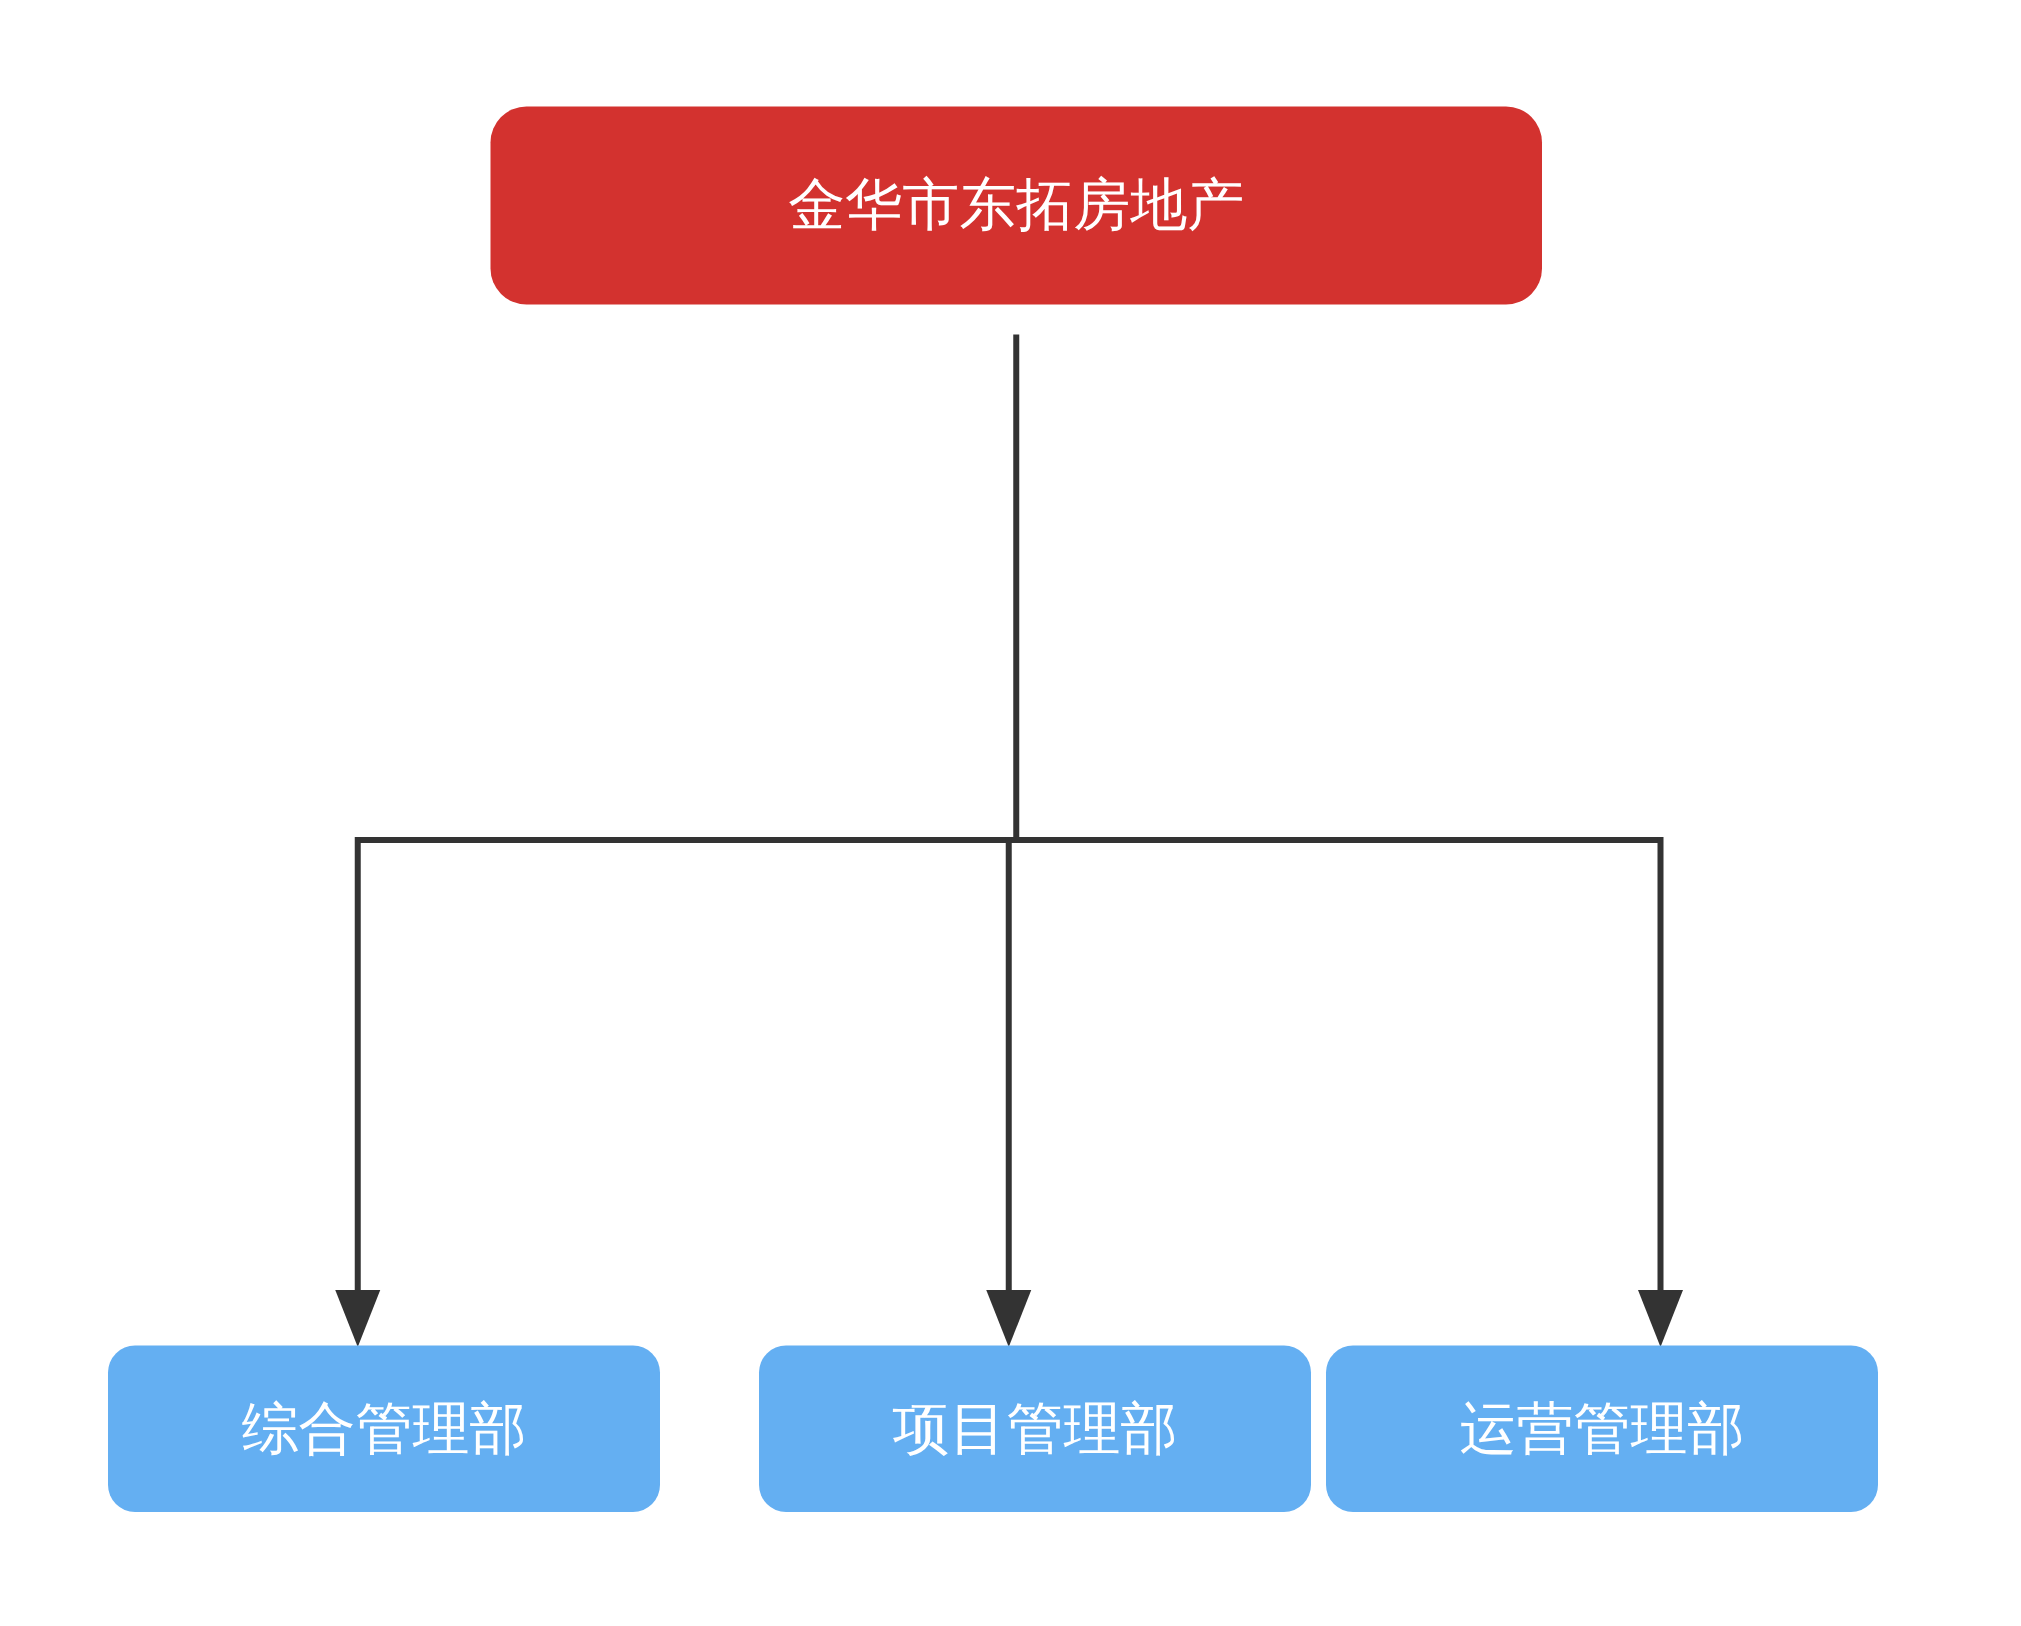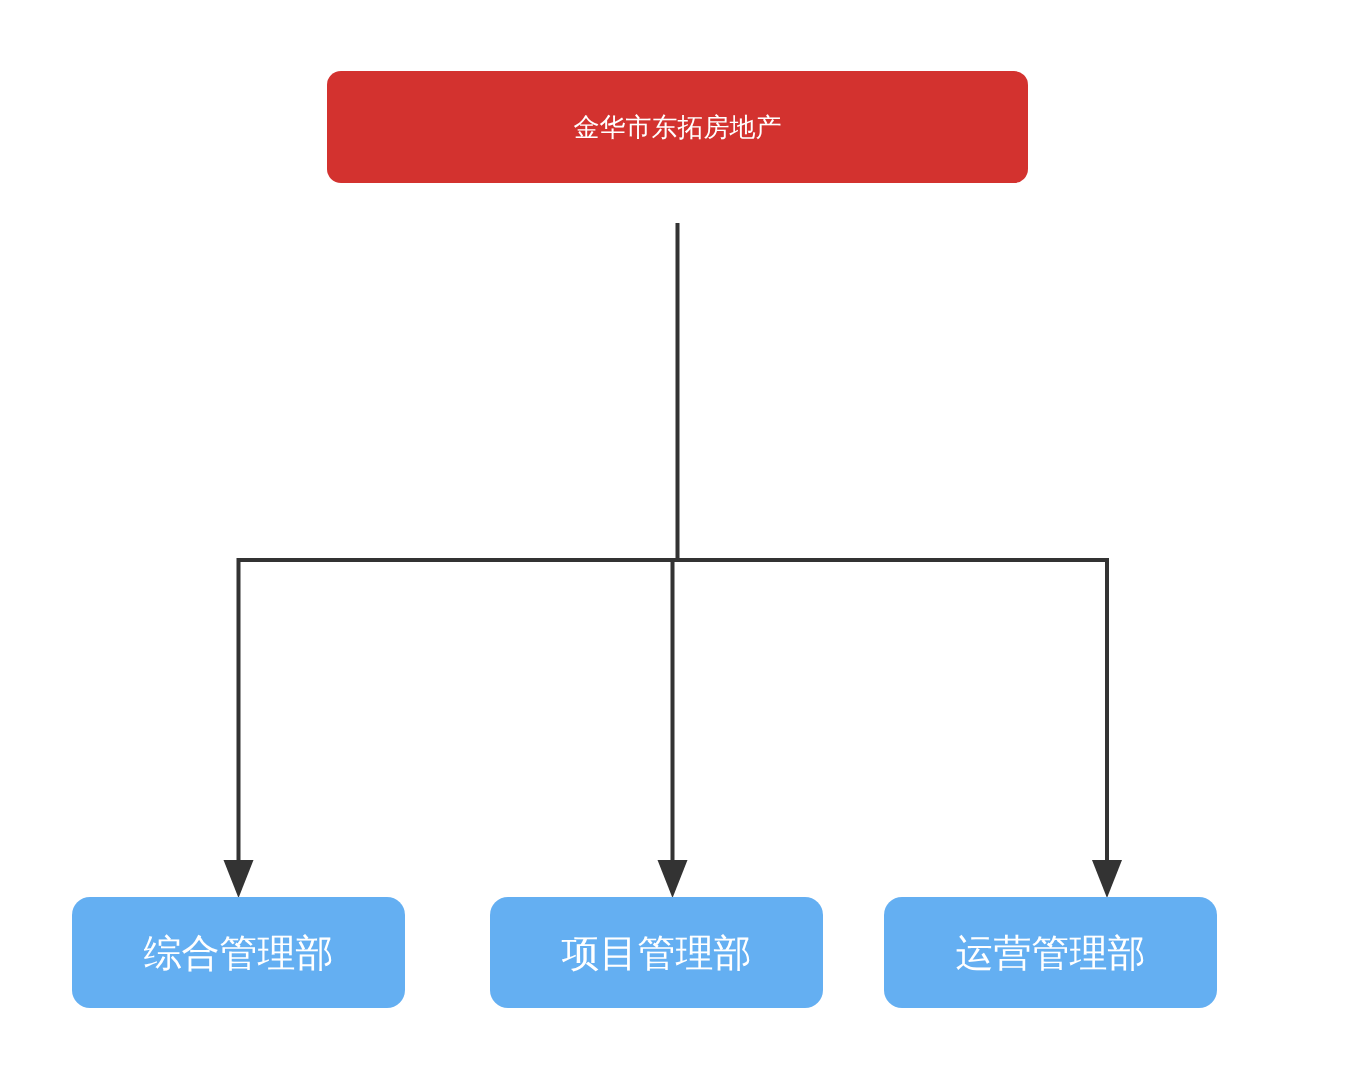--- a/index.html
+++ b/index.html
@@ -37,39 +37,39 @@
     align-items: center;
     justify-content: center;
     text-align: center;
     color: #ffffff;
     box-sizing: border-box;
   }
   .root-node {
     left: 327px;
     top: 71px;
     width: 701px;
-    height: 112px;
+    height: 132px;
     background: #d3322f;
-    border-radius: 14px;
+    border-radius: 24px;
     flex-direction: column;
-    font-size: 26px;
+    font-size: 38px;
     line-height: 60px;
   }
   .dept-node {
     top: 897px;
-    width: 333px;
+    width: 368px;
     height: 111px;
     background: #64aff2;
     border-radius: 18px;
     font-size: 38px;
     line-height: 44px;
     text-align: center;
   }
   .dept-1 { left: 72px; }
-  .dept-2 { left: 490px; }
+  .dept-2 { left: 506px; }
   .dept-3 { left: 884px; }
 </style>
 </head>
 <body>
 
 <div class="canvas">
 
   <svg class="connector-svg" viewBox="0 0 1347 1084" xmlns="http://www.w3.org/2000/svg">
 
     <path class="connector-line" d="M677.5,223 L677.5,562"></path>

